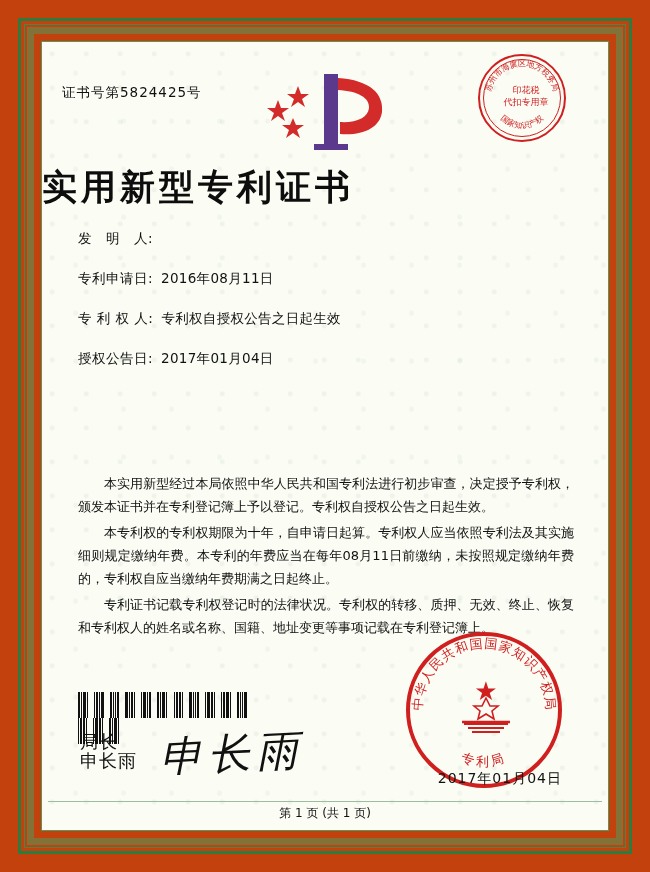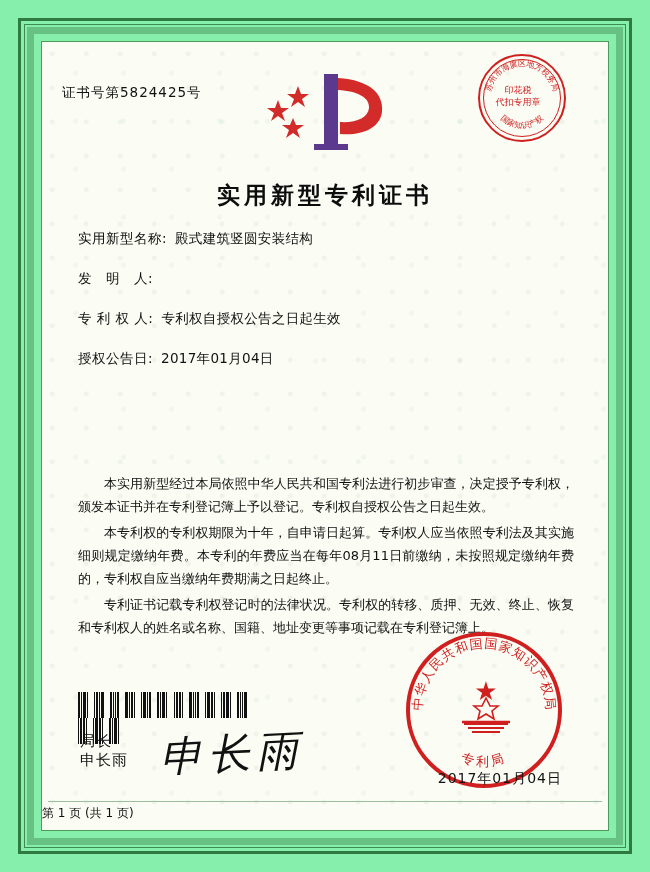--- a/index.html
+++ b/index.html
@@ -10,21 +10,21 @@
   body {
     width: 650px;
     height: 872px;
     font-family: "DejaVu Sans", sans-serif;
     overflow: hidden;
   }
   .certificate {
     position: relative;
     width: 650px;
     height: 872px;
-    background: #86efac;
+    background: #c2410c;
     box-sizing: border-box;
   }
   
   .border-outer {
     position: absolute;
     left: 18px;
     top: 18px;
     right: 18px;
     bottom: 18px;
     border: 3px solid #2f7a3f;
@@ -122,40 +122,39 @@
     border-radius: 50%;
     box-sizing: border-box;
   }
   .stamp-arc-text {
     position: absolute;
     left: 0; top: 0;
     width: 88px; height: 88px;
   }
   .stamp-center-text {
     position: absolute;
-    left: 8px;
+    left: 16px;
     top: 30px;
     width: 64px;
     text-align: center;
     color: #cf2020;
     font-size: 9px;
     line-height: 12px;
     font-family: "DejaVu Sans", sans-serif;
   }
 
   
   .title {
     position: absolute;
     left: 0;
     right: 0;
-    top: 138px;
-    text-align: center;
+    top: 122px;
     font-family: "DejaVu Serif", serif;
     font-weight: bold;
-    font-size: 23px;
+    font-size: 35px;
     letter-spacing: 4px;
     color: #0d0d0d;
   }
 
   
   .fields {
     position: absolute;
     left: 36px;
     right: 36px;
     top: 188px;
@@ -208,21 +207,21 @@
     height: 26px;
     margin-right: 1px;
     vertical-align: top;
   }
 
   
   .sign-label {
     position: absolute;
     left: 38px;
     bottom: 60px;
-    font-size: 15px;
+    font-size: 18px;
     line-height: 19px;
     color: #111;
     letter-spacing: 1px;
   }
   .signature {
     position: absolute;
     left: 118px;
     bottom: 48px;
     font-family: "DejaVu Serif", serif;
     font-size: 42px;
@@ -280,21 +279,21 @@
     letter-spacing: 1px;
     z-index: 5;
   }
 
   
   .footer-page {
     position: absolute;
     left: 0;
     right: 0;
     bottom: 8px;
-    text-align: left;
+    text-align: center;
     font-size: 12px;
     color: #111;
   }
   .footer-rule {
     position: absolute;
     left: 6px;
     right: 6px;
     bottom: 28px;
     height: 1px;
     background: #9cbda3;
@@ -342,25 +341,25 @@
           <textPath href="#arcBot" startOffset="50%" text-anchor="middle">国家知识产权</textPath>
         </text>
       </svg>
       <div class="stamp-center-text">印花税<br>代扣专用章</div>
     </div>
 
     <div class="title">实用新型专利证书</div>
 
     <div class="fields">
       <div class="field-row">
-        <span class="field-label">实用新型名称:</span>
-        <span class="field-value">殿式建筑竖圆安装结构</span>
+        <span class="field-label">发　明　人:</span>
       </div>
       <div class="field-row">
-        <span class="field-label">发　明　人:</span>
+        <span class="field-label">专利申请日:</span>
+        <span class="field-value">2016年08月11日</span>
       </div>
       <div class="field-row">
         <span class="field-label">专 利 权 人:</span>
         <span class="field-value">专利权自授权公告之日起生效</span>
       </div>
       <div class="field-row">
         <span class="field-label">授权公告日:</span>
         <span class="field-value">2017年01月04日</span>
       </div>
     </div>

